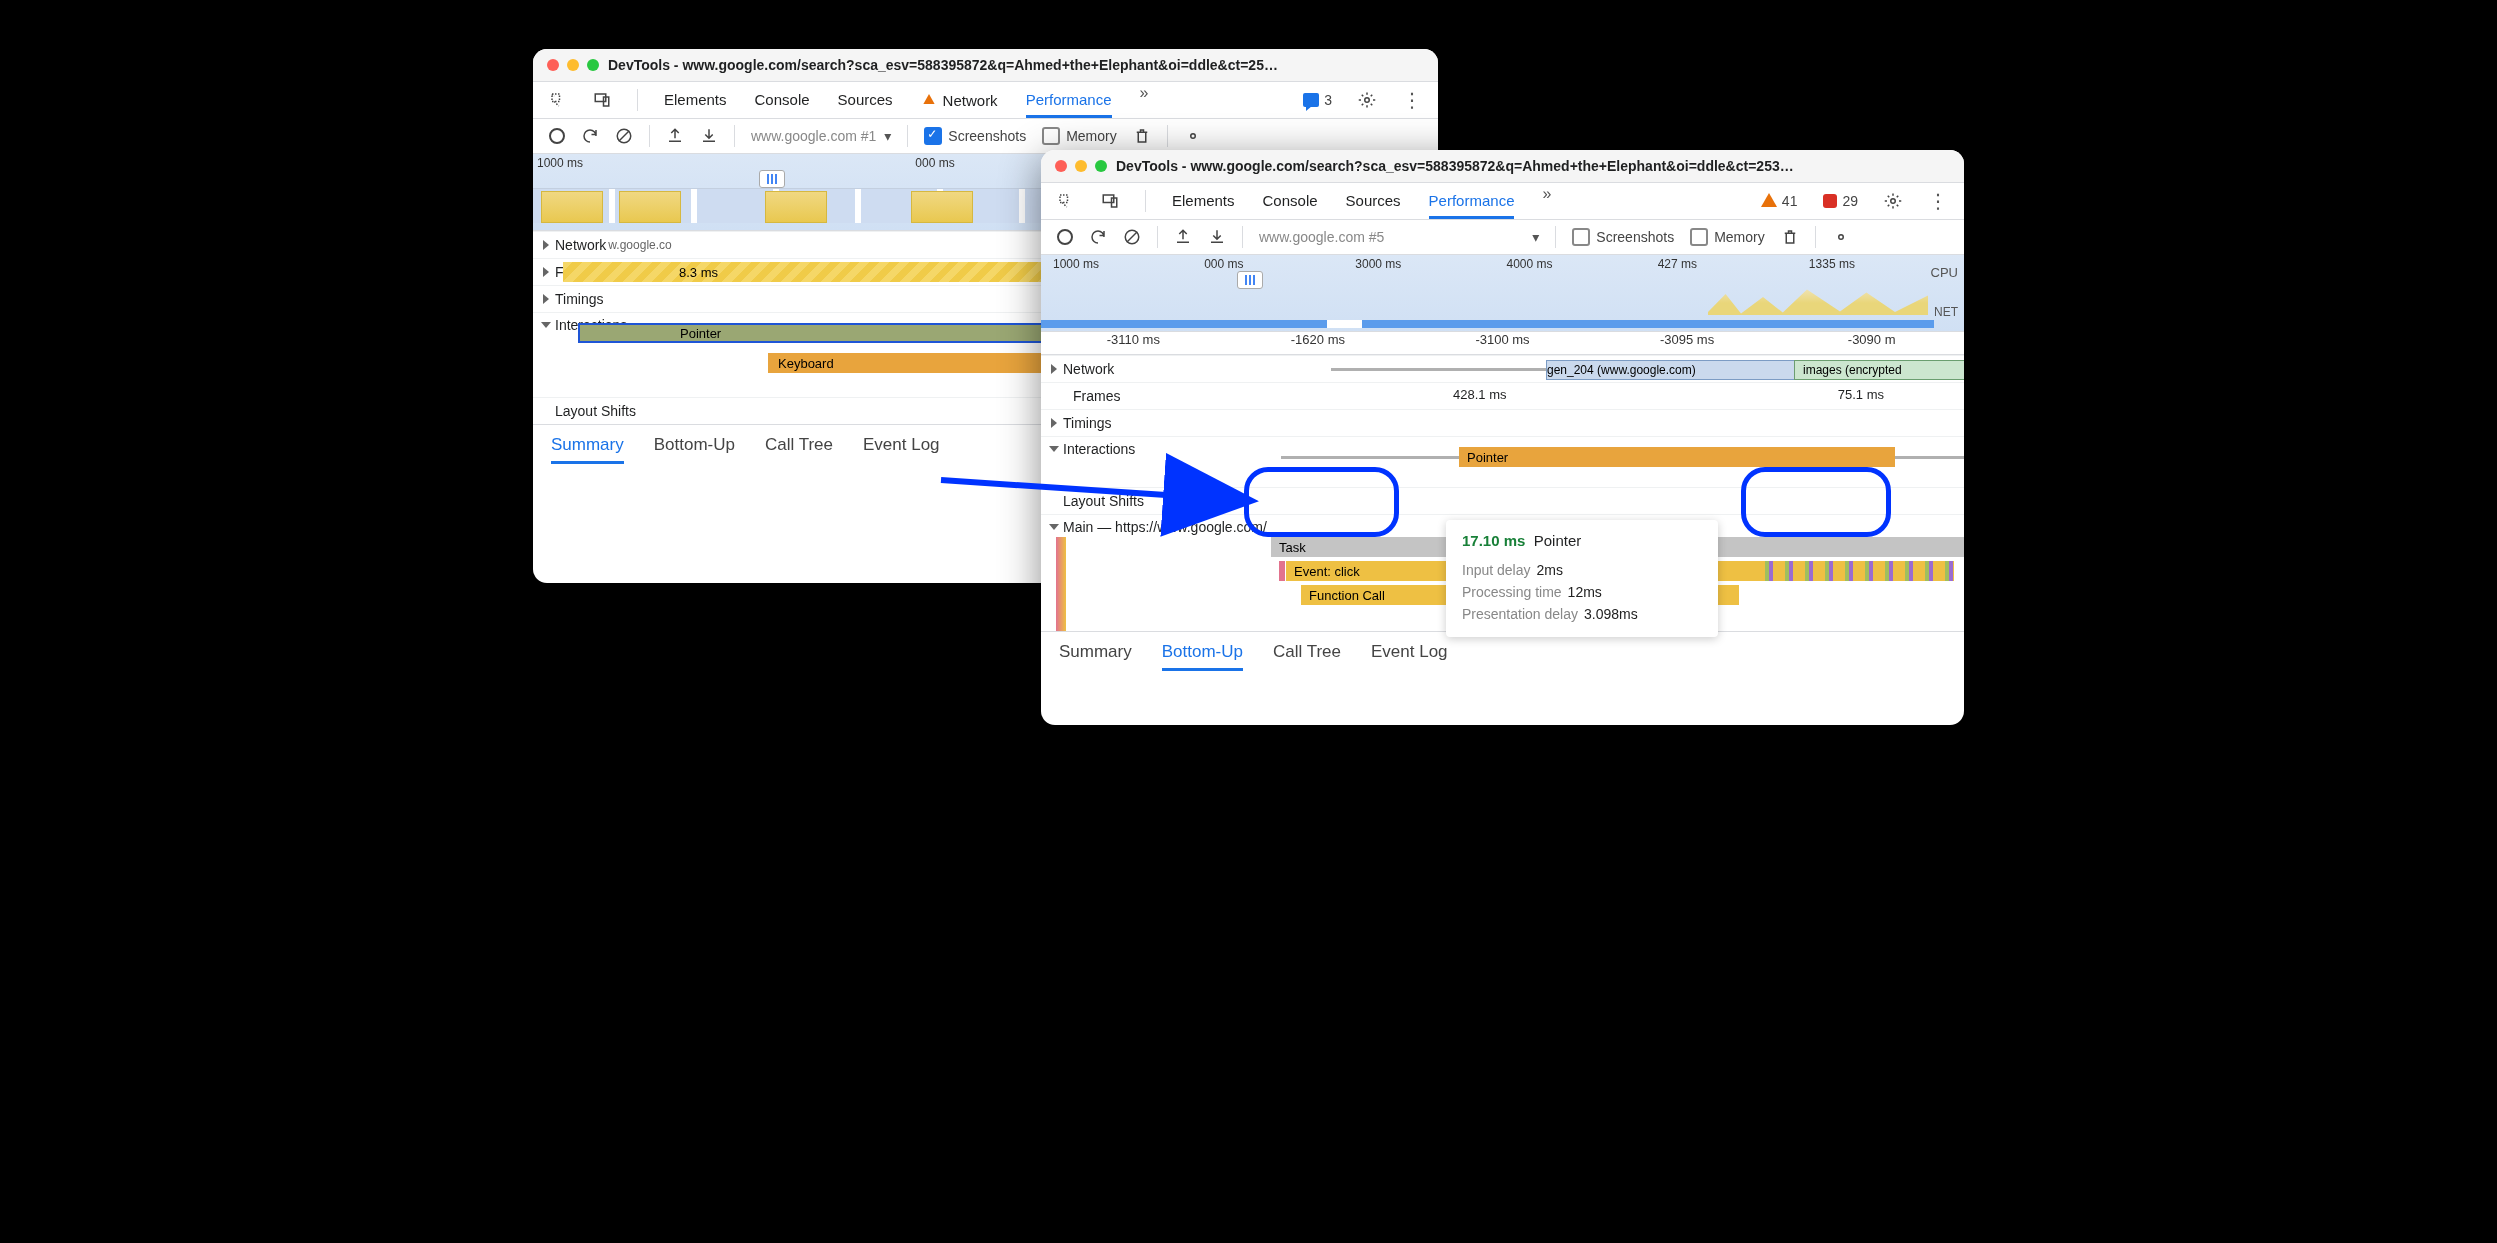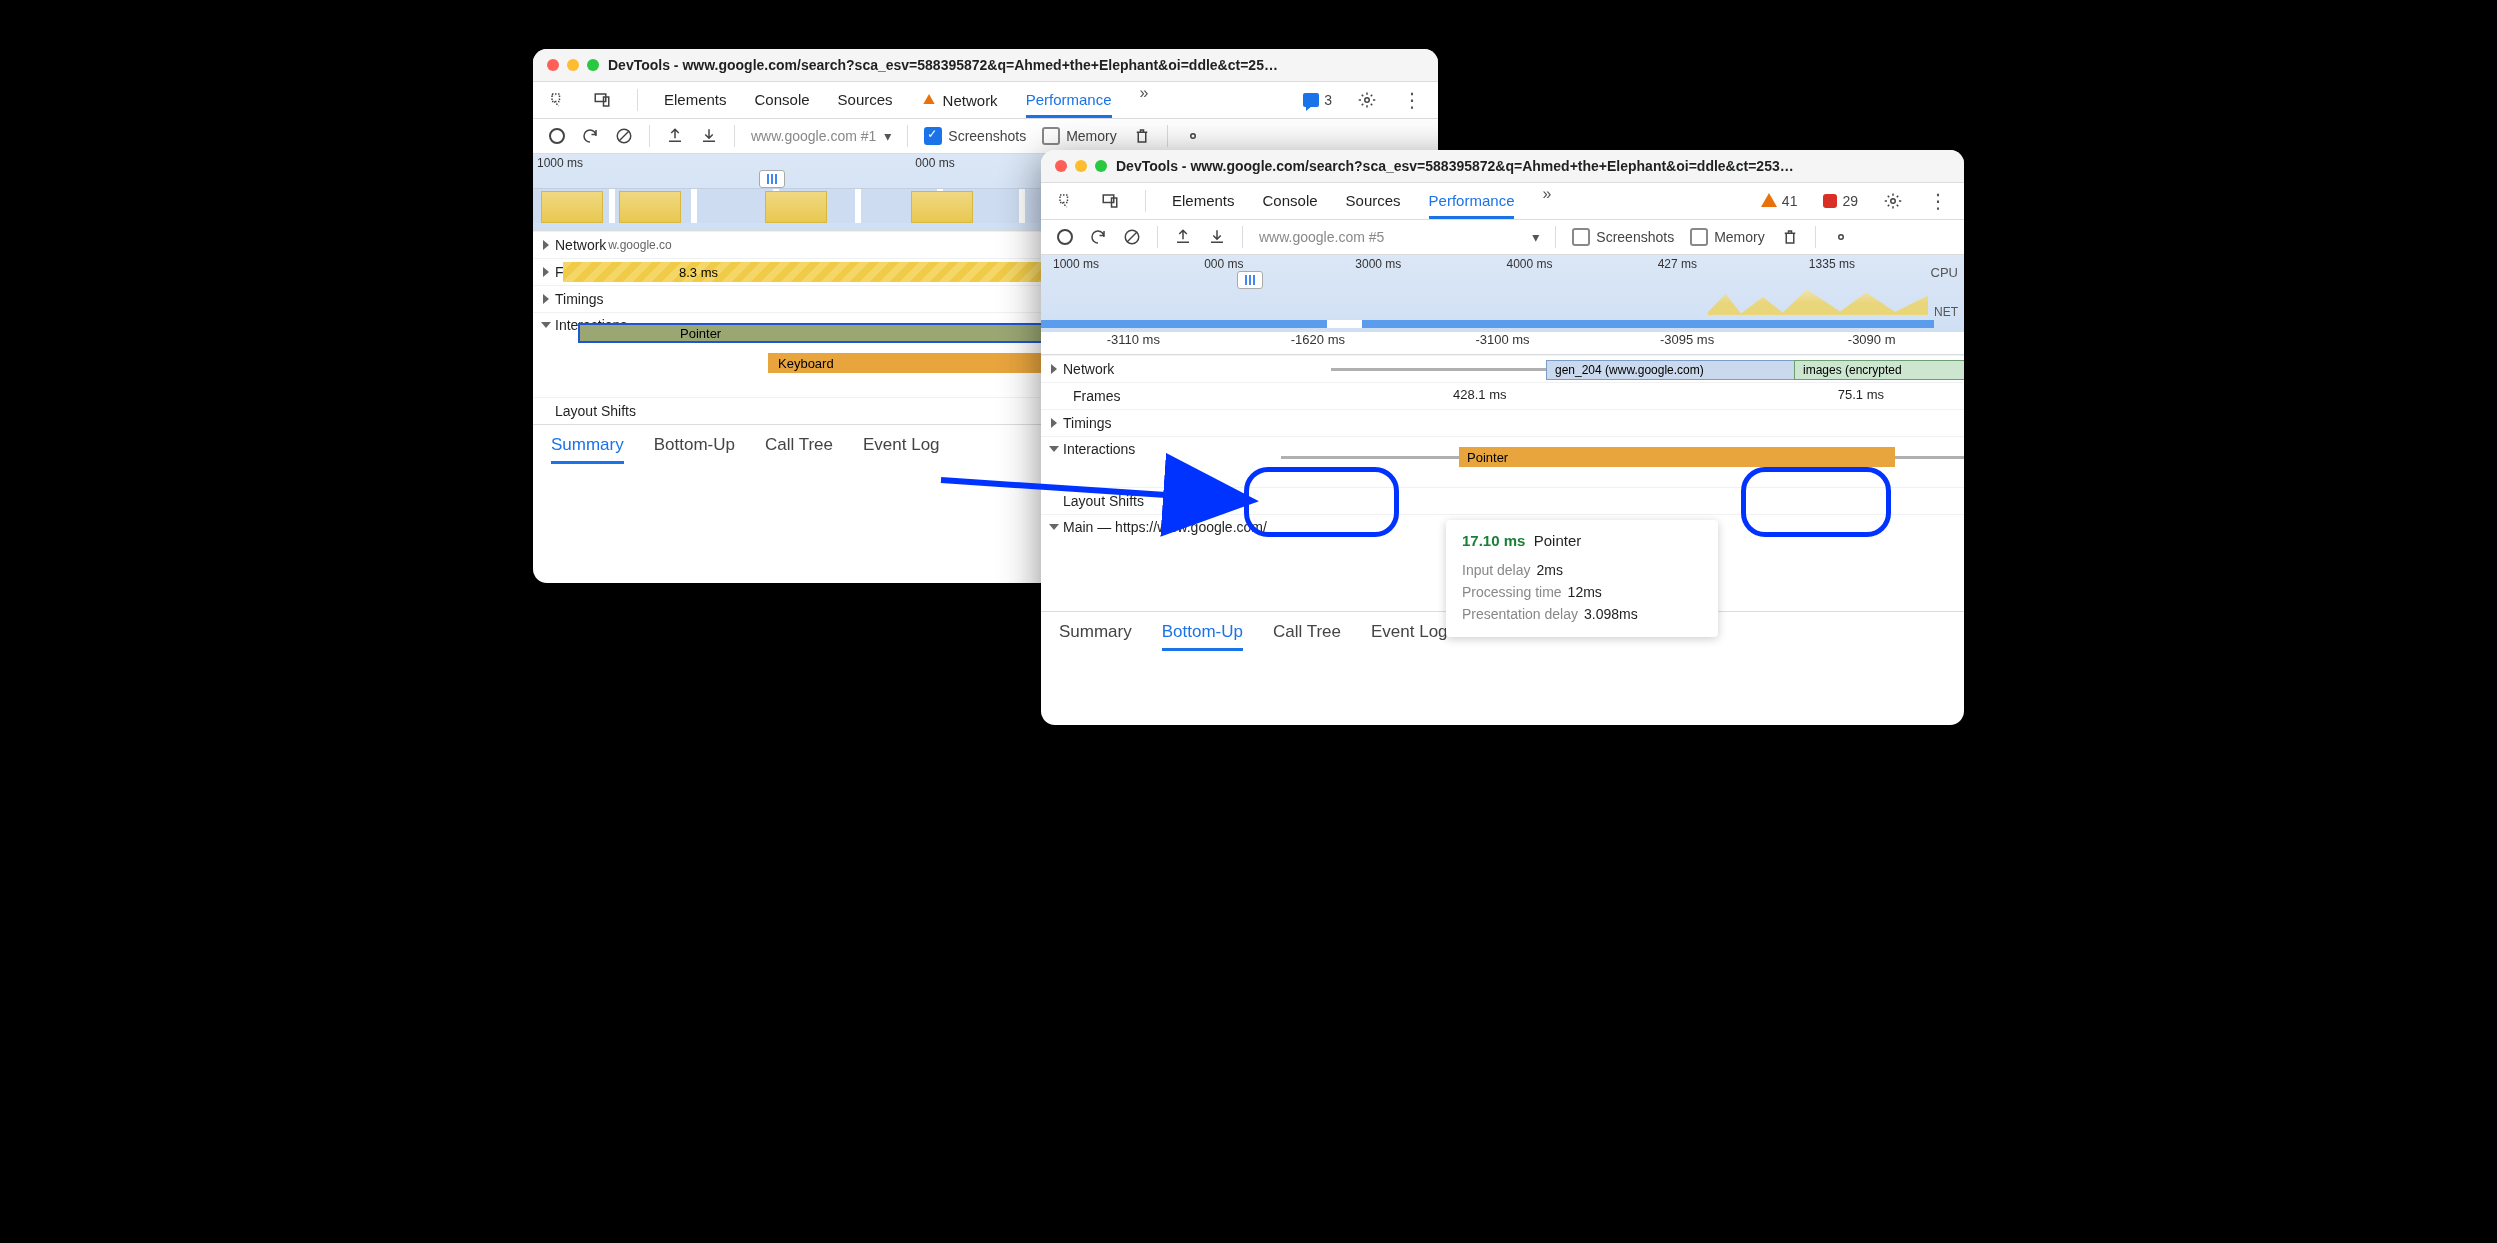--- a/index.html
+++ b/index.html
@@ -351,21 +351,21 @@
         <span>-3090 m</span>
  </div>
  <div class="tracks">
    <div class="trow">
           <div class="tlabel">
             <span class="disclose"></span>
             <span>Network</span>
           </div>
      <div class="tcontent">
         <div class="thin" style="left:150px;width:215px"></div>
-        <div class="bar bar-lblue" style="left:365px;width:250px;padding-left:8px;font-size:12px;top:4px;height:18px">
+        <div class="bar bar-lblue" style="left:365px;width:250px;font-size:12px;top:4px;height:18px">
               <span>gen_204 (www.google.com)</span>
             </div>
         <div class="bar bar-lgreen" style="right:-10px;width:170px;padding-left:8px;font-size:12px;top:4px;height:18px">
               <span>images (encrypted</span>
             </div>
      </div>
    </div>
    <div class="trow">
           <div class="tlabel" style="padding-left:32px">
             <span>Frames</span>
@@ -399,20 +399,34 @@
    <div class="trow">
           <div class="tlabel" style="padding-left:22px">
             <span>Layout Shifts</span>
           </div>
           <div class="tcontent"></div>
         </div>
    <div class="trow" style="min-height:96px;align-items:flex-start;background:#fff">
      <div class="tlabel" style="width:auto;padding-top:4px">
             <span class="disclose down"></span>
             <span>Main — https://www.google.com/</span>
+          </div>
+   </div>
+   <div style="position:relative;height:94px;margin-top:-74px">
+     <div style="position:absolute;left:15px;top:0;width:10px;height:94px;background:linear-gradient(90deg,#e2738e,#eec043)"></div>
+     <div class="bar bar-flame-task" style="left:230px;width:690px;top:0;padding-left:8px">
+            <span>Task</span>
+          </div>
+     <div class="bar bar-flame" style="left:245px;width:465px;top:24px;padding-left:8px">
+            <span>Event: click</span>
+          </div>
+     <div style="position:absolute;left:238px;top:24px;width:6px;height:20px;background:#e2738e"></div>
+     <div style="position:absolute;left:712px;right:10px;top:24px;height:20px;background:repeating-linear-gradient(90deg,#eec043 0 12px,#9fbf5e 12px 16px,#9a6cd1 16px 20px)"></div>
+     <div class="bar bar-flame" style="left:260px;width:430px;top:48px;padding-left:8px">
+            <span>Function Call</span>
           </div>
    </div>
  </div>
  <div class="bottomtabs">
    <span class="btab">Summary</span>
    <span class="btab active">Bottom-Up</span>
    <span class="btab">Call Tree</span>
    <span class="btab">Event Log</span>
  </div>
 </div>

